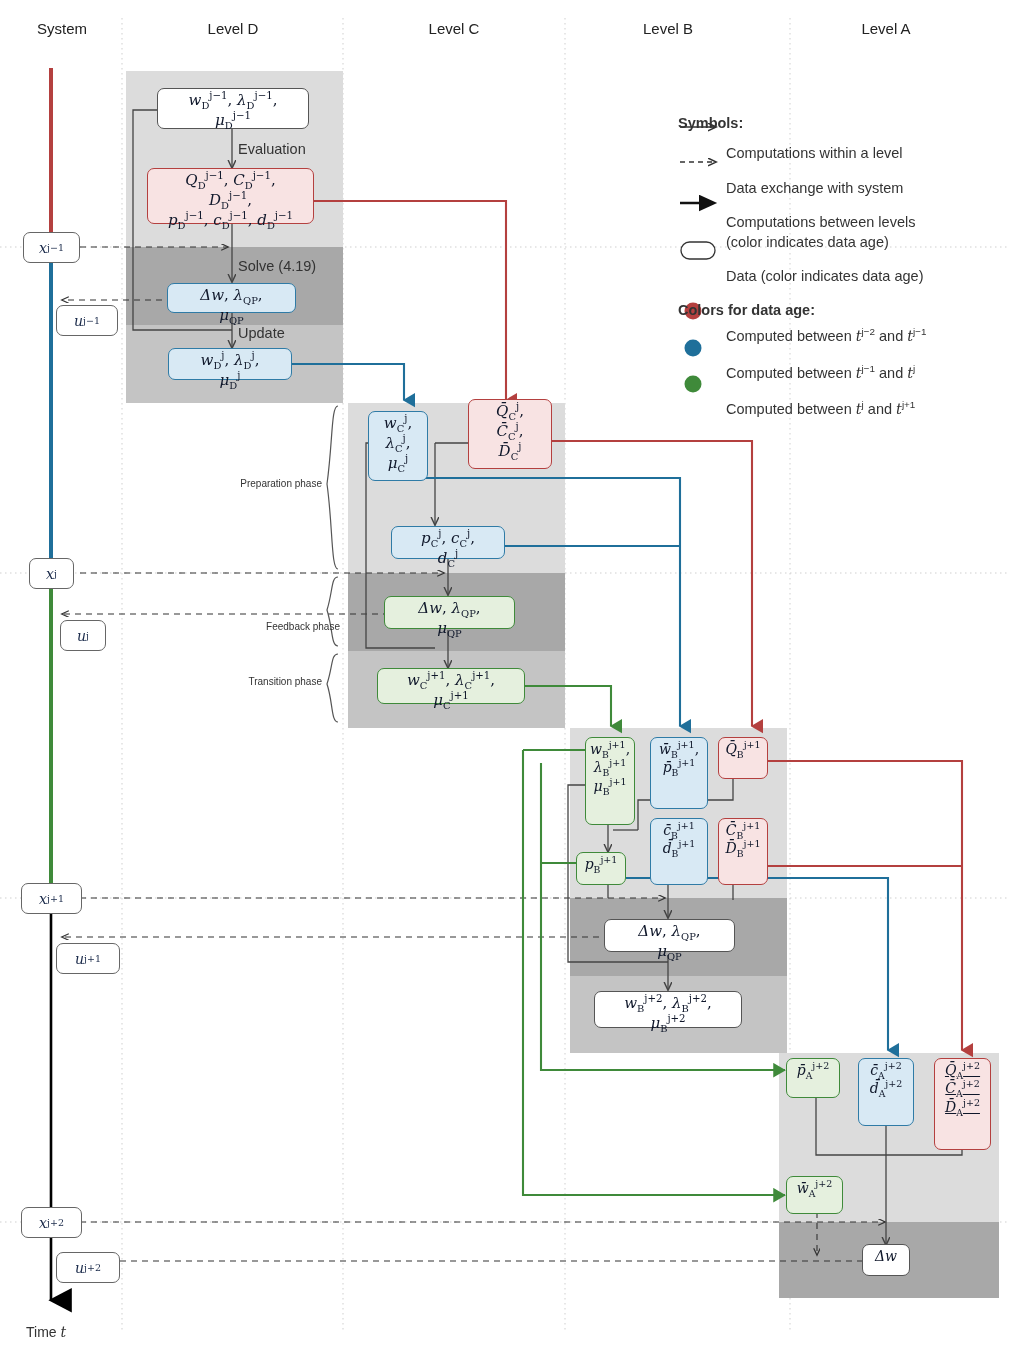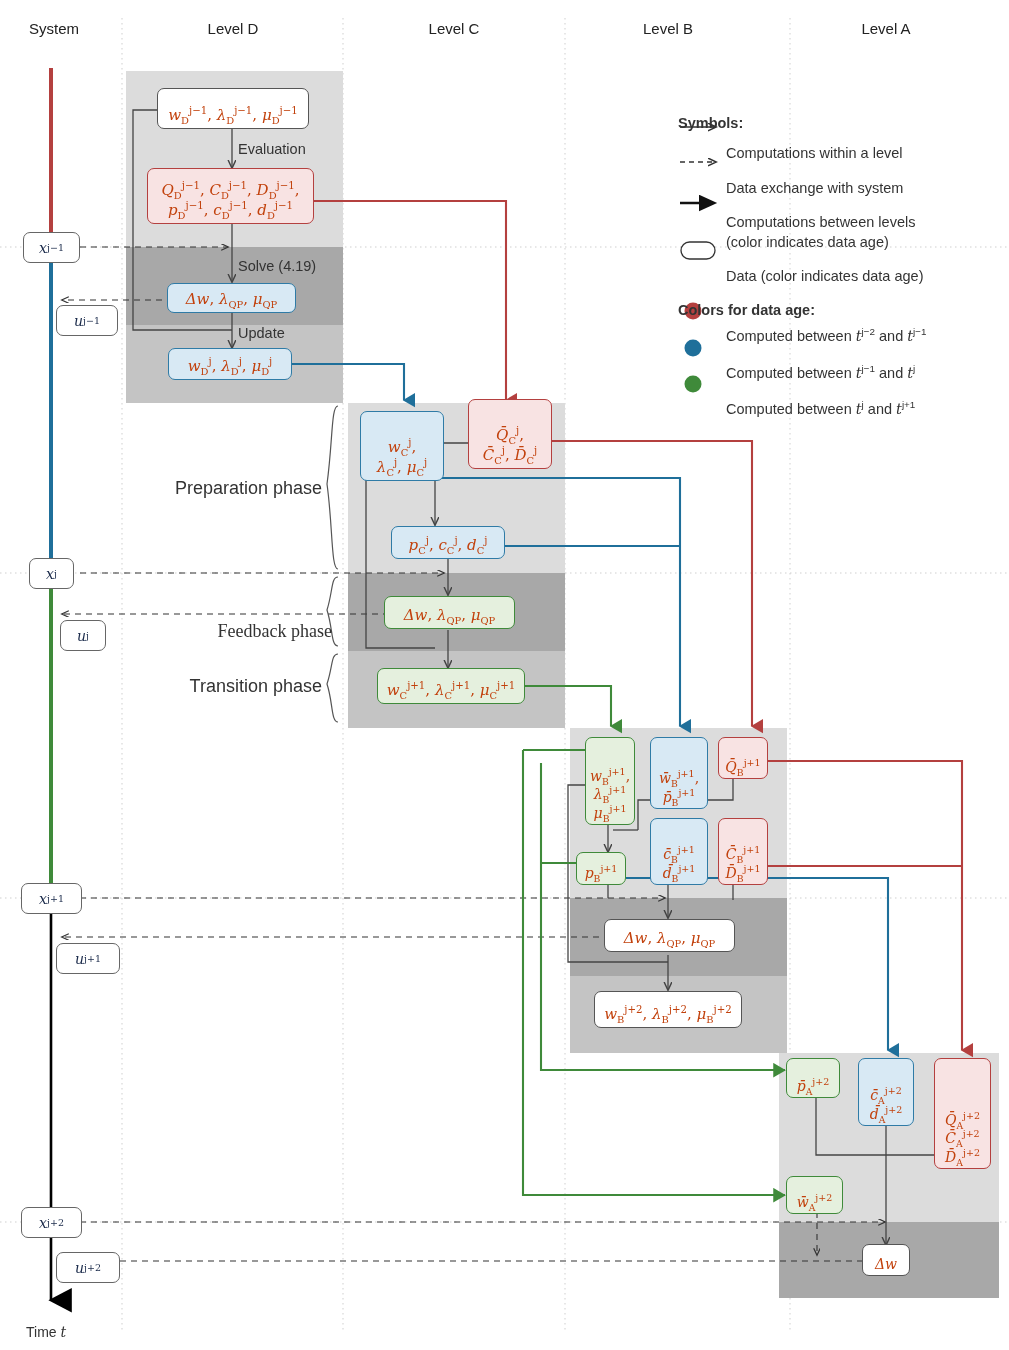--- a/index.html
+++ b/index.html
@@ -1,27 +1,27 @@
 <!DOCTYPE html>
 <html><head>
 <meta charset="utf-8">
 <style>
   html,body{margin:0;padding:0;background:#ffffff;}
   body{font-family:"Liberation Sans", sans-serif;color:#333;}
   #root{position:relative;width:1009px;height:1350px;overflow:hidden;background:#fff;}
   svg#canvas{position:absolute;left:0;top:0;width:1009px;height:1350px;}
   .colhdr{position:absolute;font-size:15px;color:#222;text-align:center;font-family:"Liberation Sans",sans-serif;}
   .legend{position:absolute;font-size:14.5px;color:#333;font-family:"Liberation Sans",sans-serif;margin-top:27px;}
-  .phase{position:absolute;font-size:18px;color:#333;text-align:right;font-family:"Liberation Sans",sans-serif;}
+  .phase{position:absolute;font-size:10px;color:#333;text-align:right;font-family:"Liberation Sans",sans-serif;}
   .edgelabel{position:absolute;font-size:14.5px;color:#333;font-family:"Liberation Sans",sans-serif;}
   .timelabel{position:absolute;font-size:14px;color:#333;font-family:"Liberation Sans",sans-serif;}
   
   .mbox{position:absolute;box-sizing:border-box;border-radius:7px;border:1.4px solid #555;
-        background:#fff;display:flex;align-items:flex-end;justify-content:center;text-align:center;
-        font-family:"DejaVu Serif", serif;font-size:15px;color:#c2410c;line-height:1.32;padding:2px 5px;}
+        background:#fff;display:flex;align-items:flex-start;justify-content:center;text-align:center;
+        font-family:"DejaVu Serif", serif;font-size:15px;color:#0f172a;line-height:1.32;padding:2px 19px;}
   .mbox.red{background:#f8e3e3;border-color:#b4403f;}
   .mbox.blue{background:#d8e9f4;border-color:#2f7ba6;}
   .mbox.green{background:#e5f0de;border-color:#3f8a3a;}
   .mbox.white{background:#fff;border-color:#555;}
   .sysbox{position:absolute;box-sizing:border-box;border-radius:7px;border:1.3px solid #666;background:#fff;
           display:flex;align-items:center;justify-content:center;
           font-family:"DejaVu Serif", serif;font-size:14px;color:#1a2a4a;}
   var{font-style:italic;font-family:"DejaVu Serif",serif;}
   sup{font-size:.68em;vertical-align:super;line-height:0;}
   sub{font-size:.66em;vertical-align:sub;line-height:0;}
@@ -180,21 +180,21 @@
       <line x1="680" y1="127" x2="716" y2="127" stroke="#333" stroke-width="1.3" marker-end="url(#ah-lgd)"></line>
       <line x1="680" y1="162" x2="716" y2="162" stroke="#333" stroke-width="1.3" stroke-dasharray="5 4" marker-end="url(#ah-lgd)"></line>
       <line x1="680" y1="203" x2="713" y2="203" stroke="#111" stroke-width="2.6" marker-end="url(#ah-lgd-thick)"></line>
       <rect x="681" y="242" width="34" height="17" rx="8.5" fill="#fff" stroke="#333" stroke-width="1.3"></rect>
       <circle cx="693" cy="311" r="8.5" fill="#b4403f"></circle>
       <circle cx="693" cy="348" r="8.5" fill="#1f6f9a"></circle>
       <circle cx="693" cy="384" r="8.5" fill="#3f8a3a"></circle>
     </g>
   </svg>
 
-  <div class="colhdr" style="left:4px;top:20px;width:100px;"><span>System</span></div>
+  <div class="colhdr" style="left:12px;top:20px;width:100px;"><span>System</span></div>
   <div class="colhdr" style="left:183px;top:20px;width:100px;"><span>Level D</span></div>
   <div class="colhdr" style="left:404px;top:20px;width:100px;"><span>Level C</span></div>
   <div class="colhdr" style="left:618px;top:20px;width:100px;"><span>Level B</span></div>
   <div class="colhdr" style="left:836px;top:20px;width:100px;"><span>Level A</span></div>
 
   <div class="legend" style="left:678px;top:88px;font-weight:bold;"><span>Symbols:</span></div>
   <div class="legend" style="left:726px;top:118px;"><span>Computations within a level</span></div>
   <div class="legend" style="left:726px;top:153px;"><span>Data exchange with system</span></div>
   <div class="legend" style="left:726px;top:186px;white-space:pre-line;line-height:1.35;"><span>Computations between levels
 (color indicates data age)</span></div>
@@ -205,21 +205,21 @@
     <span>Computed between </span><var>t</var><sup>j−2</sup><span> and </span><var>t</var><sup>j−1</sup>
   </div>
   <div class="legend" style="left:726px;top:338px;">
     <span>Computed between </span><var>t</var><sup>j−1</sup><span> and </span><var>t</var><sup>j</sup>
   </div>
   <div class="legend" style="left:726px;top:374px;">
     <span>Computed between </span><var>t</var><sup>j</sup><span> and </span><var>t</var><sup>j+1</sup>
   </div>
 
   <div class="phase" style="left:150px;top:478px;width:172px;"><span>Preparation phase</span></div>
-  <div class="phase" style="left:160px;top:621px;width:172px;font-family:Liberation Serif, serif;"><span>Feedback phase</span></div>
+  <div class="phase" style="left:168px;top:621px;width:172px;"><span>Feedback phase</span></div>
   <div class="phase" style="left:150px;top:676px;width:172px;"><span>Transition phase</span></div>
 
   <div class="edgelabel" style="left:238px;top:141px;"><span>Evaluation</span></div>
   <div class="edgelabel" style="left:238px;top:258px;"><span>Solve (4.19)</span></div>
   <div class="edgelabel" style="left:238px;top:325px;"><span>Update</span></div>
 
   <div class="timelabel" style="left:26px;top:1324px;">
     <span>Time </span><var>t</var>
   </div>
 
@@ -271,21 +271,21 @@
       <div>
         <div><var>Δw</var><span>, </span><var>λ</var><sub>QP</sub><span>, </span><var>μ</var><sub>QP</sub></div>
       </div>
     </div>
   <div class="mbox blue" style="left:168px;top:348px;width:124px;height:32px;">
       <div>
         <div><var>w</var><sub>D</sub><sup>j</sup><span>, </span><var>λ</var><sub>D</sub><sup>j</sup><span>, </span><var>μ</var><sub>D</sub><sup>j</sup></div>
       </div>
     </div>
 
-  <div class="mbox blue" style="left:360px;top:411px;width:84px;height:70px;">
+  <div class="mbox blue" style="left:368px;top:411px;width:60px;height:70px;">
       <div>
         <div><var>w</var><sub>C</sub><sup>j</sup><span>,</span></div>
         <div><var>λ</var><sub>C</sub><sup>j</sup><span>, </span><var>μ</var><sub>C</sub><sup>j</sup></div>
       </div>
     </div>
   <div class="mbox red" style="left:468px;top:399px;width:84px;height:70px;">
       <div>
         <div><var>Q̄</var><sub>C</sub><sup>j</sup><span>,</span></div>
         <div><var>C̄</var><sub>C</sub><sup>j</sup><span>,  </span><var>D̄</var><sub>C</sub><sup>j</sup></div>
       </div>
@@ -356,21 +356,21 @@
       <div>
         <div><var>p̄</var><sub>A</sub><sup>j+2</sup></div>
       </div>
     </div>
   <div class="mbox blue" style="left:858px;top:1058px;width:56px;height:68px;font-size:14px;">
       <div>
         <div><var>c̄</var><sub>A</sub><sup>j+2</sup></div>
         <div><var>d̄</var><sub>A</sub><sup>j+2</sup></div>
       </div>
     </div>
-  <div class="mbox red" style="left:934px;top:1058px;width:57px;height:111px;font-size:14px;">
+  <div class="mbox red" style="left:934px;top:1058px;width:57px;height:92px;font-size:14px;text-decoration:underline;">
       <div>
         <div><var>Q̄</var><sub>A</sub><sup>j+2</sup></div>
         <div><var>C̄</var><sub>A</sub><sup>j+2</sup></div>
         <div><var>D̄</var><sub>A</sub><sup>j+2</sup></div>
       </div>
     </div>
   <div class="mbox green" style="left:786px;top:1176px;width:57px;height:38px;font-size:14px;">
       <div>
         <div><var>w̄</var><sub>A</sub><sup>j+2</sup></div>
       </div>

